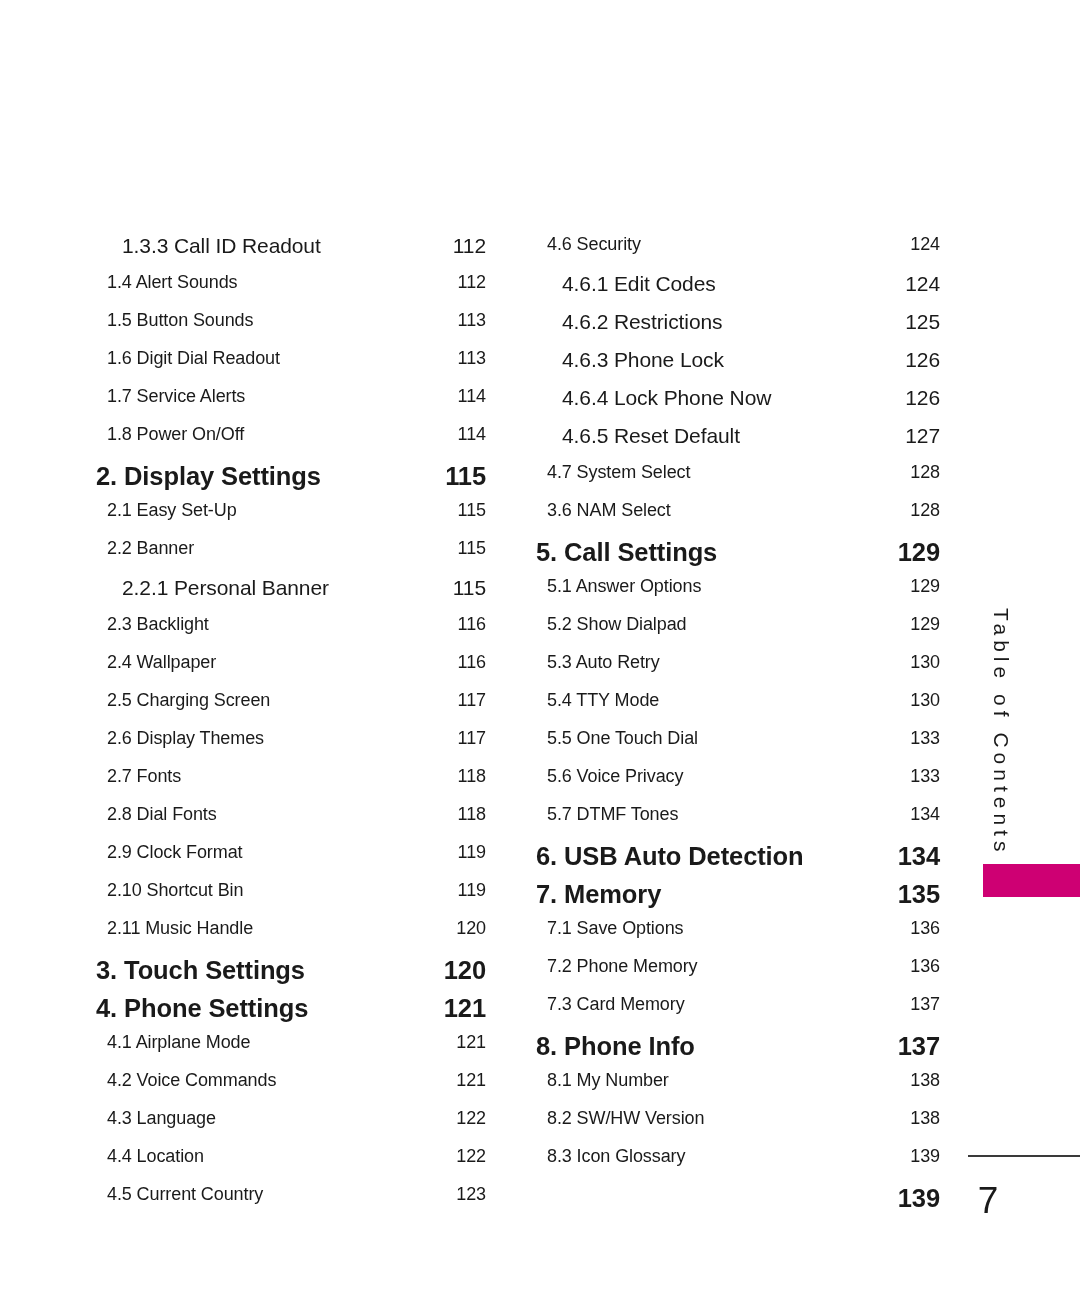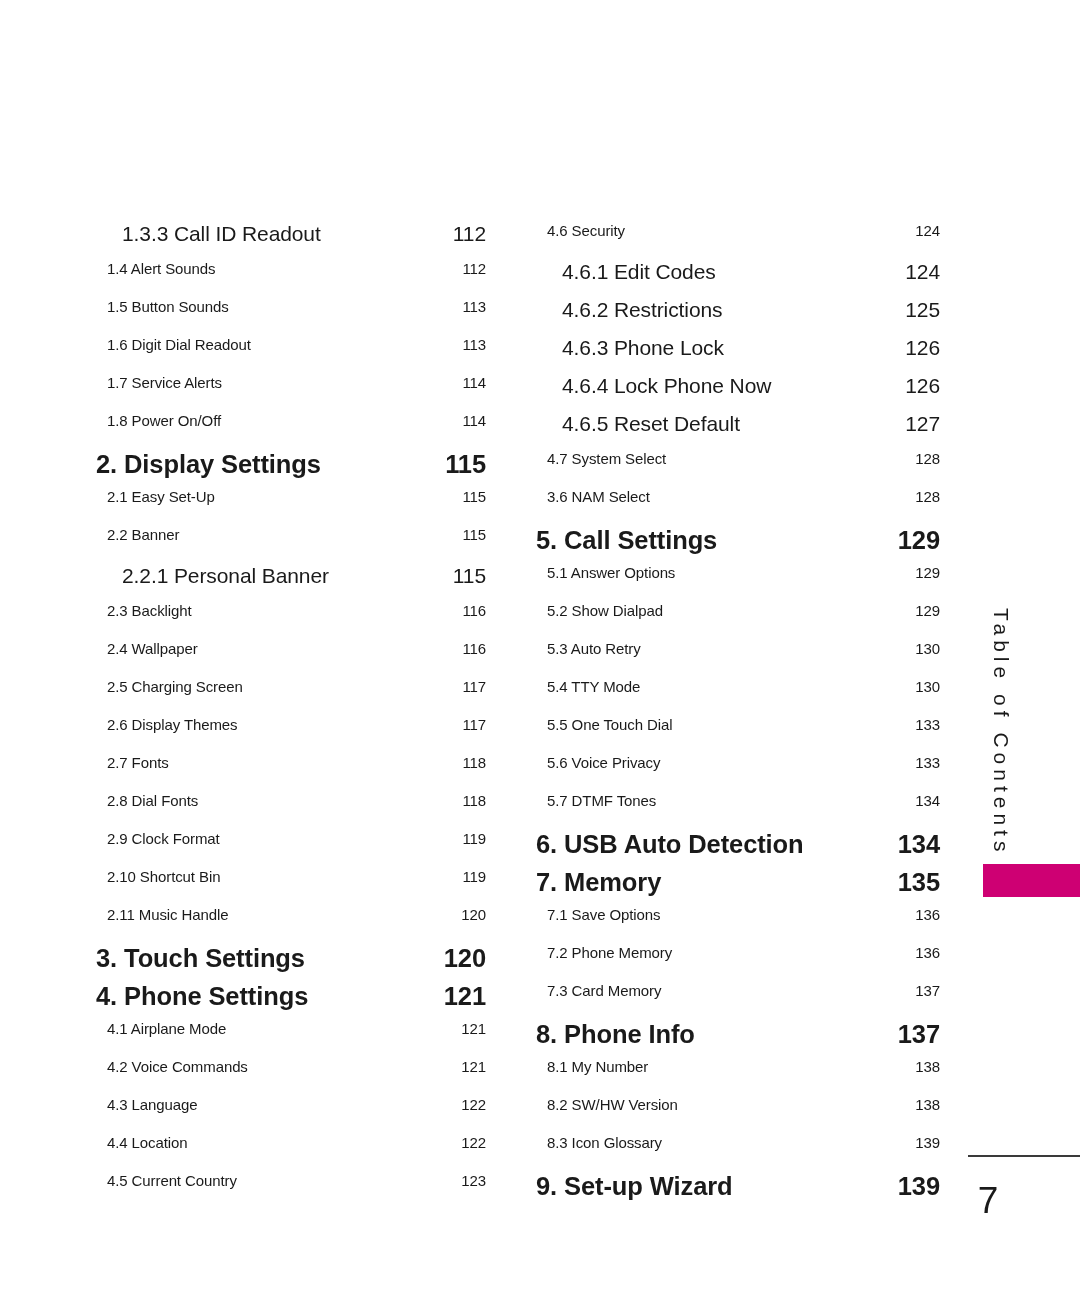--- a/index.html
+++ b/index.html
@@ -18,21 +18,21 @@
 
   
   .toc-columns {
     position: absolute;
     top: 181px;
     left: 0;
     width: 1080px;
   }
   .toc-column {
     position: absolute;
-    top: 0;
+    top: 12px;
   }
   #col-left  { left: 96px;  width: 390px; }
   #col-right { left: 536px; width: 404px; }
 
   .toc-entry {
     display: flex;
     align-items: baseline;
     width: 100%;
     white-space: nowrap;
   }
@@ -55,21 +55,21 @@
     font-weight: bold;
     letter-spacing: -0.1px;
     justify-content: flex-end;
   }
   .lvl1 .title { padding-left: 0px; }
   .lvl1 .num   { font-weight: bold; }
 
   
   .lvl2 {
     height: 38px;
-    font-size: 15px;
+    font-size: 18px;
     font-weight: normal;
     letter-spacing: -0.1px;
   }
   .lvl2 .title { padding-left: 11px; }
 
   
   .lvl3 {
     height: 38px;
     font-size: 21px;
     font-weight: normal;
@@ -376,21 +376,20 @@
         <span class="title">8.2 SW/HW Version</span>
         <span class="filler"></span>
         <span class="num">138</span>
       </div>
       <div class="toc-entry lvl2">
         <span class="title">8.3 Icon Glossary</span>
         <span class="filler"></span>
         <span class="num">139</span>
       </div>
       <div class="toc-entry lvl1">
-        <span class="title">9. Set-up Wizard</span>
         <span class="filler"></span>
         <span class="num">139</span>
       </div>
     </div>
 </div>
 
 <div class="side-label">Table of Contents</div>
 
 <div class="side-tab" style="background: rgb(206, 0, 115);"></div>
 

